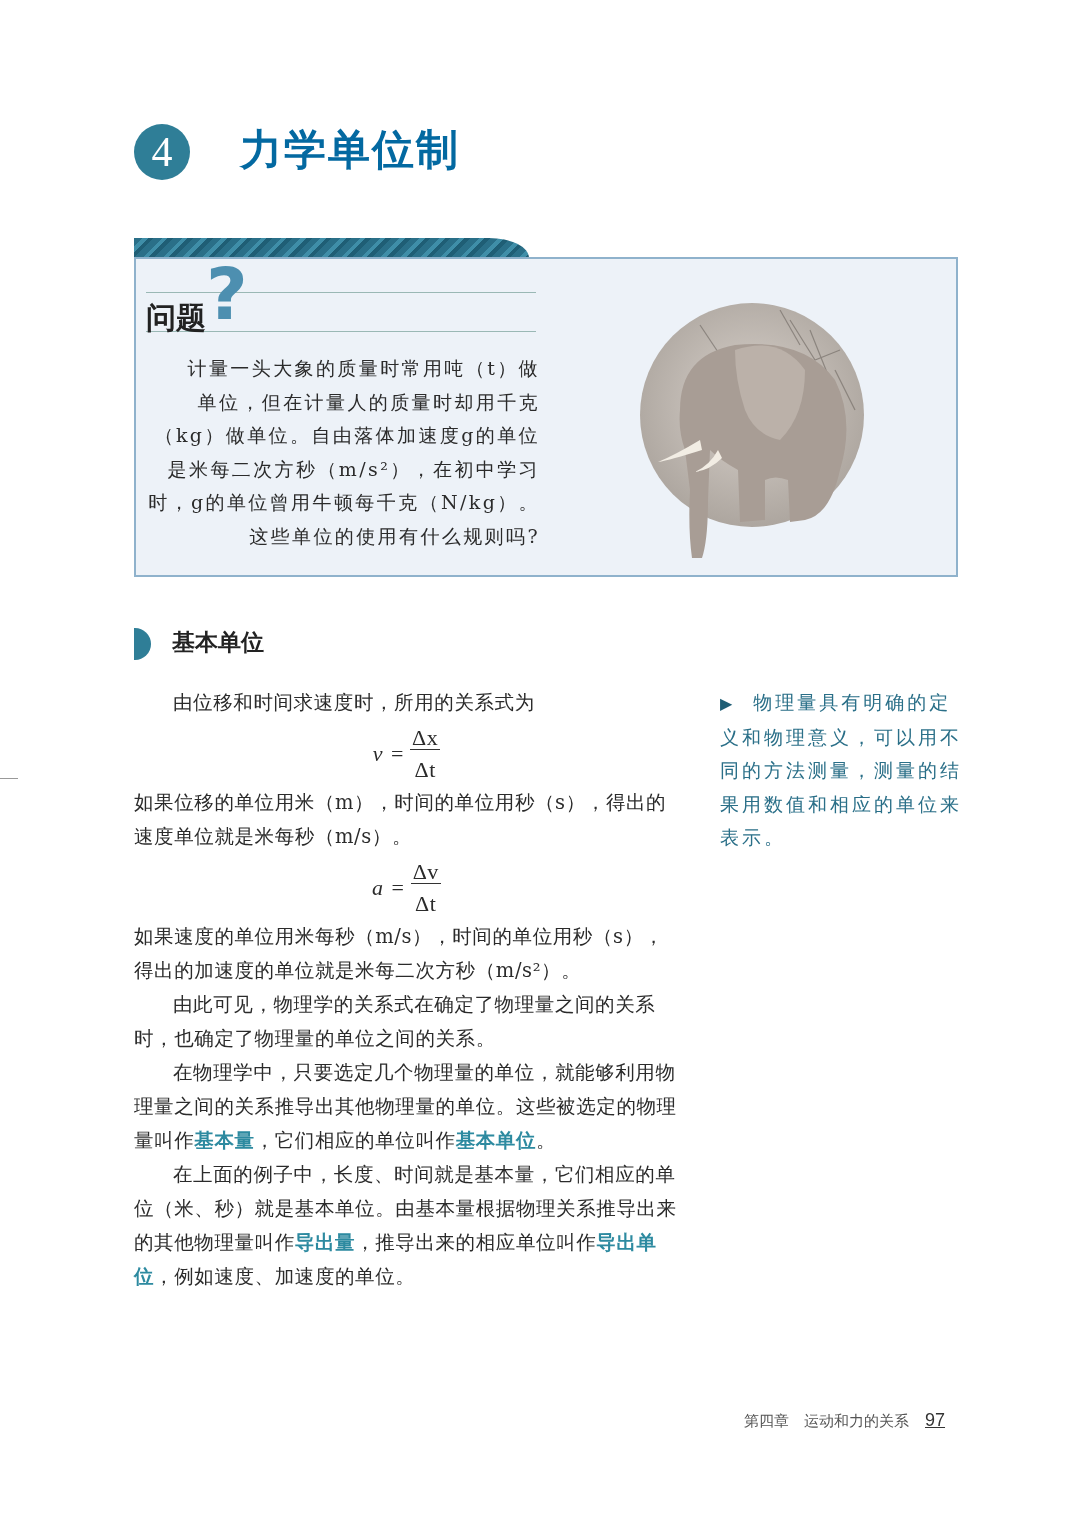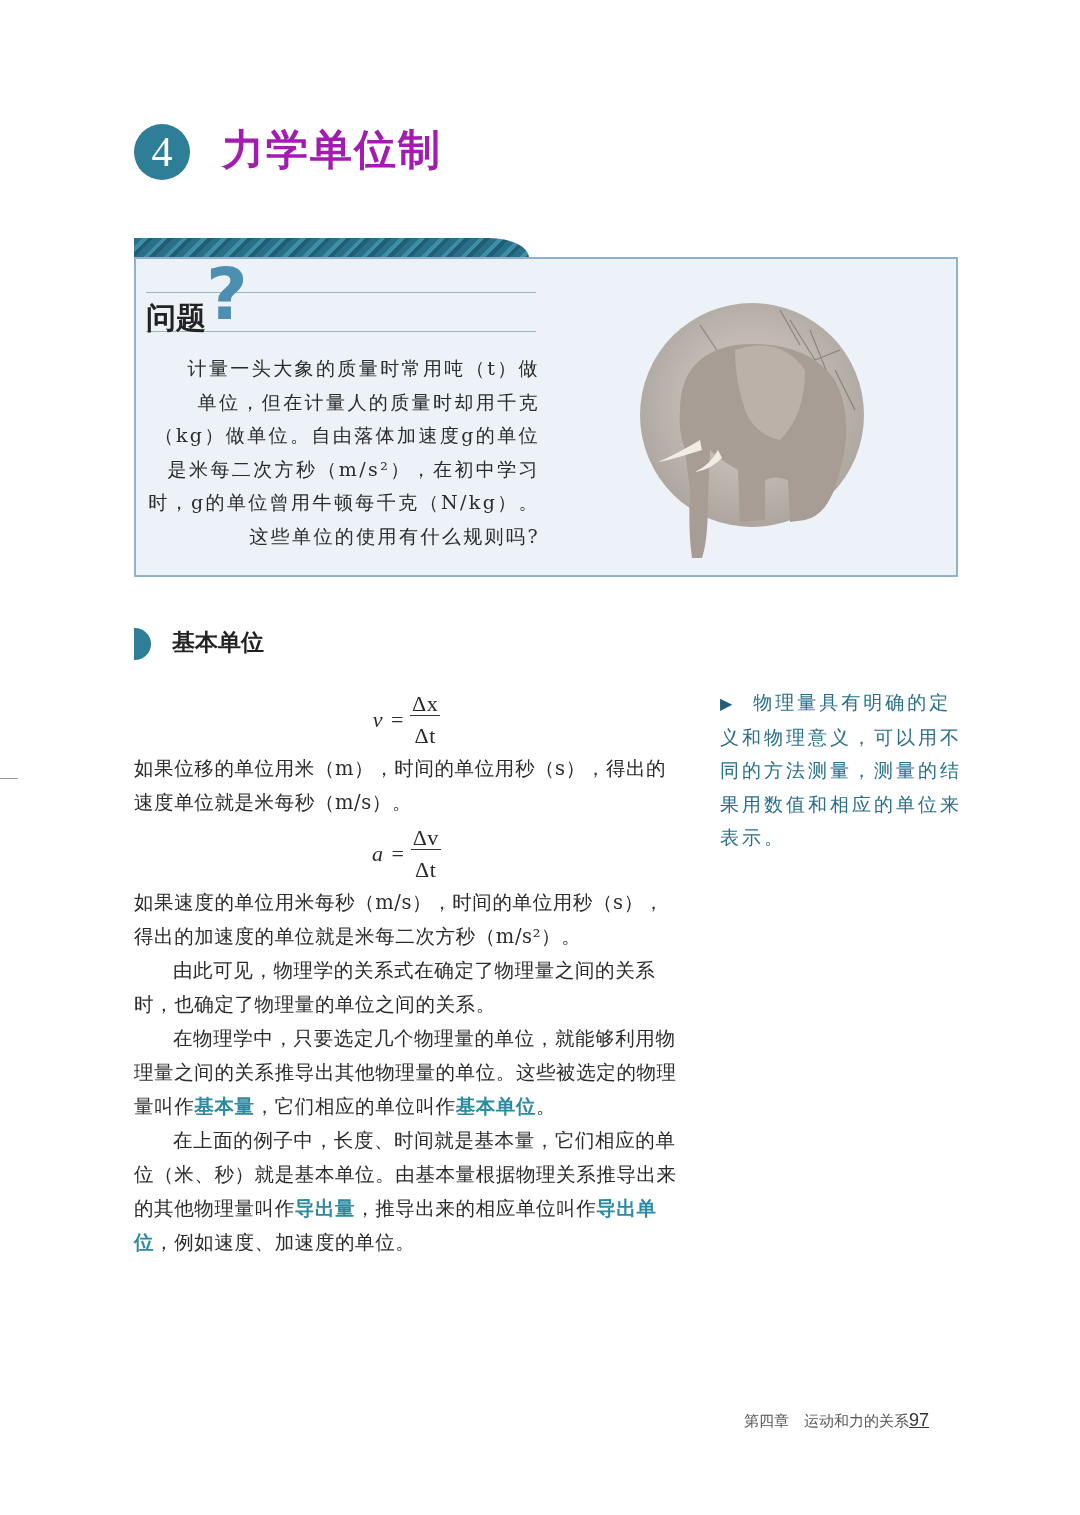--- a/index.html
+++ b/index.html
@@ -8,22 +8,22 @@
     font-family: "DejaVu Serif", "Liberation Serif", serif; color: #2b2b2b;
   }
   .abs { position: absolute; }
   
   .sec-badge {
     left: 134px; top: 124px; width: 56px; height: 56px; border-radius: 50%;
     background: #2f7e97; color: #fff; font-family: "Liberation Serif", serif;
     font-size: 42px; line-height: 56px; text-align: center;
   }
   .sec-title {
-    left: 222px; top: 122px; font-size: 42px; font-weight: bold; letter-spacing: 2px;
-    font-family: "DejaVu Serif", serif; color: #a21caf;
+    left: 240px; top: 122px; font-size: 42px; font-weight: bold; letter-spacing: 2px;
+    font-family: "DejaVu Serif", serif; color: #0369a1;
   }
   
   .qbox-band {
     left: 134px; top: 238px; width: 395px; height: 20px;
     background: repeating-linear-gradient(135deg, #2a6f88 0 6px, #3f8ea8 6px 10px, #1f5e75 10px 14px);
     border-top-right-radius: 40px 20px;
   }
   .qbox {
     left: 134px; top: 257px; width: 824px; height: 320px;
     background: #edf2f8; border: 2px solid #8fb2cc; box-sizing: border-box;
@@ -63,21 +63,21 @@
   .frac .den { padding: 0 2px; margin-top: 9px; }
   
   .note {
     left: 720px; top: 686px; width: 245px; font-size: 19px; line-height: 33.5px; color: #2a6f88;
     letter-spacing: 3px;
   }
   .note p { margin: 0; }
   .note .tri { color: #1f5e75; font-size: 16px; margin-right: 18px; }
   
   .footer { left: 744px; top: 1410px; font-size: 15px; color: #555; }
-  .footer .pg { font-family: "Liberation Sans", sans-serif; font-size: 18px; color: #333; text-decoration: underline; }
+  .footer .pg { font-family: "Liberation Sans", sans-serif; font-size: 18px; margin-left: 16px; color: #333; text-decoration: underline; }
   .left-tick { left: 0; top: 778px; width: 18px; height: 1px; background: #999; }
 </style>
 </head>
 <body>
 
 <div class="abs left-tick"></div>
 
 <div class="abs sec-badge">4</div>
 <div class="abs sec-title">力学单位制</div>
 
@@ -109,20 +109,21 @@
   <path d="M40 110 Q40 55 95 45 Q165 38 195 80 Q215 120 200 170 Q190 215 165 220 L150 222 L148 180 Q135 175 125 180 L125 220 L100 222 L98 170 Q80 160 70 150 L68 200 Q68 240 62 258 L52 258 Q48 230 50 190 L45 150 Q38 130 40 110 Z" fill="#a89d95"></path>
   <path d="M95 50 Q140 35 165 70 Q165 115 140 140 Q115 135 105 110 Q95 80 95 50 Z" fill="#bbb1a9"></path>
   <path d="M60 140 Q35 155 18 162 Q30 160 62 150 Z" fill="#f2ede4"></path>
   <path d="M78 150 Q70 165 55 172 Q70 170 82 158 Z" fill="#f2ede4"></path>
 </svg>
 
 <div class="abs subsec-mark"></div>
 <div class="abs subsec-title">基本单位</div>
 
 <div class="abs body-text">
+  <p class="indent">由位移和时间求速度时，所用的关系式为</p>
   <div class="formula">
     <span class="lhs">v</span>
     <span class="eq">=</span>
     <span class="frac">
       <span class="num">Δx</span>
       <span class="den">Δt</span>
     </span>
   </div>
   <p>如果位移的单位用米（m），时间的单位用秒（s），得出的速度单位就是米每秒（m/s）。</p>
   <div class="formula">

